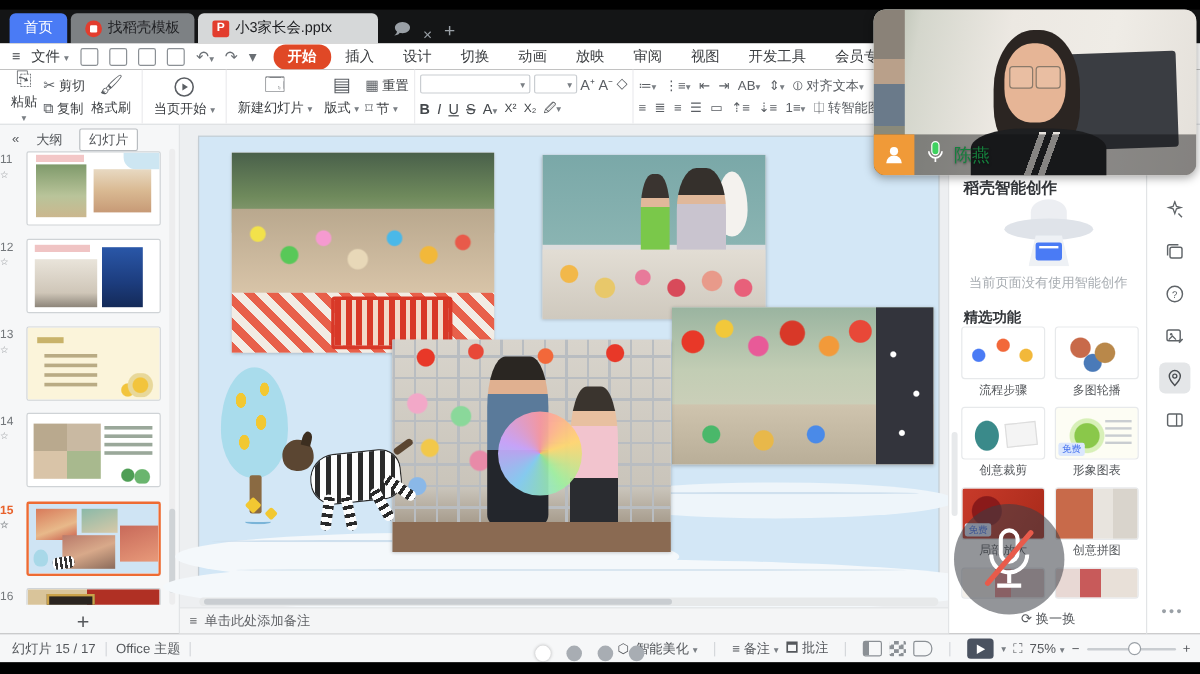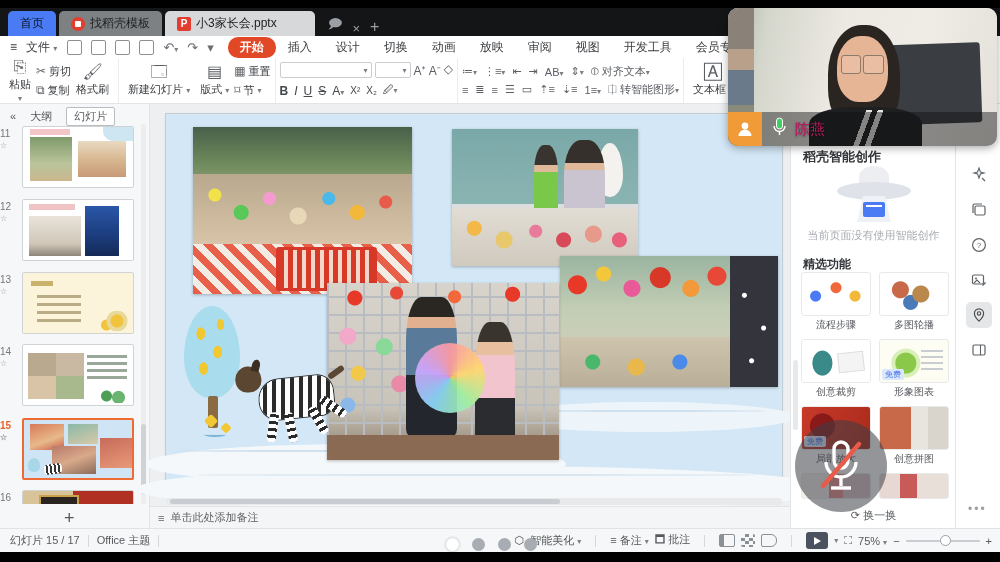--- a/index.html
+++ b/index.html
@@ -1,21 +1,21 @@
 <!DOCTYPE html>
 <html><head>
 <meta charset="utf-8">
 <style>
 *{box-sizing:border-box;margin:0;padding:0}
 html,body{width:1000px;height:562px;overflow:hidden;background:#000;font-family:"Liberation Sans",sans-serif}
 .stage{position:absolute;inset:0;width:1000px;height:562px;background:#000}
 
 .tabbar{position:absolute;left:0;top:8px;width:1000px;height:28px;background:#141516;display:flex;align-items:flex-end}
 .wtab{height:25px;display:flex;align-items:center;gap:5px;padding:0 12px;font-size:12px;border-radius:5px 5px 0 0;margin-right:3px}
-.wtab.home{background:#4a7bf5;color:#0f172a;margin-left:8px}
+.wtab.home{background:#4a7bf5;color:#ffffff;margin-left:8px}
 .wtab.docer{background:#7d8184;color:#202124}
 .wtab.doc{background:#d6d8d9;color:#202124;min-width:150px}
 .tab-ico{width:14px;height:14px;border-radius:50%;display:inline-block}
 .tab-ico.red{background:#e23d2e;position:relative}
 .tab-ico.red::after{content:"";position:absolute;left:4px;top:4px;width:6px;height:6px;background:#fff;border-radius:1px}
 .tab-ico.wps{background:#e23d2e;border-radius:2px;color:#fff;font-size:10px;font-weight:bold;text-align:center;line-height:14px}
 .tabbar .ghost{color:#9aa0a6;font-size:13px;margin-left:10px}
 
 .menurow{position:absolute;left:0;top:36px;width:1000px;height:22px;background:#fff;display:flex;align-items:center;font-size:12px;color:#3a3d40}
 .menurow .grp{display:flex;align-items:center;gap:9px;margin-left:10px}
@@ -233,21 +233,21 @@
 .cam-shelf{position:absolute;left:0;top:0;width:26px;height:100%;background:linear-gradient(180deg,#8a8278 0 30%,#b9a08a 30% 45%,#6a7a8a 45% 70%,#8a8a7a 70%)}
 .cam-monitor{position:absolute;left:54%;top:26%;width:40%;height:58%;background:#3a3d42;border-radius:3px;transform:rotate(-2deg)}
 .cam-hair{position:absolute;left:37%;top:12%;width:27%;height:78%;background:#2b2522;border-radius:46% 46% 40% 40%}
 .cam-face{position:absolute;left:40.5%;top:20%;width:19%;height:48%;background:#e6b596;border-radius:46% 46% 42% 42%}
 .cam-glass{position:absolute;left:42%;top:34%;width:16%;height:14%;display:flex;gap:2px}
 .cam-glass i{flex:1;border:1px solid #8a7a6a;border-radius:3px;background:rgba(255,255,255,.12)}
 .cam-body{position:absolute;left:30%;top:72%;width:42%;height:30%;background:#1e1f21;border-radius:40% 40% 0 0}
 .cam-trim{position:absolute;left:40%;top:74%;width:22%;height:26%;background:linear-gradient(110deg,transparent 42%,#e8e4de 42% 50%,#1e1f21 50% 58%,#e8e4de 58% 66%,transparent 66%)}
 .nameplate{position:absolute;left:0;bottom:0;width:100%;height:34px;display:flex;align-items:center;background:rgba(15,15,18,.45)}
 .np-avatar{width:34px;height:34px;background:#f09a38;display:flex;align-items:center;justify-content:center;flex:none}
-.np-name{color:#be185d;font-size:15px;margin-left:8px;text-shadow:0 1px 2px rgba(0,0,0,.5)}
+.np-name{color:#15803d;font-size:15px;margin-left:8px;text-shadow:0 1px 2px rgba(0,0,0,.5)}
 .np-mic{margin-left:10px}
 .mutemic{position:absolute;left:795px;top:420px;width:92px;height:92px;border-radius:50%;background:rgba(58,62,70,.55);z-index:55;display:flex;align-items:center;justify-content:center}
 .calldots{position:absolute;left:446px;top:538px;z-index:70;display:flex;gap:13px}
 .calldots i{width:13px;height:13px;border-radius:50%;background:#a8adb3}
 .calldots i.on{background:#fff;box-shadow:0 0 3px rgba(0,0,0,.3)}
 .blackfoot{position:absolute;left:0;top:552px;width:1000px;height:10px;background:#000}
 </style>
 </head>
 <body>
 
@@ -319,20 +319,29 @@
           </div>
         <div class="minibtn">
             <span class="mico">⧉</span>
             <span>复制</span>
           </div>
       </div>
       <div class="bigbtn">
           <span class="bico">🖌</span>
           <span>格式刷</span>
         </div>
+    </div>
+    <div class="rgroup">
+      <div class="bigbtn">
+        <svg width="17" height="17" viewBox="0 0 17 17">
+            <circle cx="8.5" cy="8.5" r="7.5" fill="none" stroke="#5a5e63" stroke-width="1.3"></circle>
+            <path d="M7 5.5v6l4.6-3z" fill="#5a5e63"></path>
+          </svg>
+        <span><span>当页开始</span> <span class="caret">▾</span></span>
+      </div>
     </div>
     <div class="rgroup">
       <div class="bigbtn">
           <span class="bico">🗔</span>
           <span><span>新建幻灯片</span> <span class="caret">▾</span></span>
         </div>
       <div class="bigbtn">
           <span class="bico">▤</span>
           <span><span>版式</span> <span class="caret">▾</span></span>
         </div>

